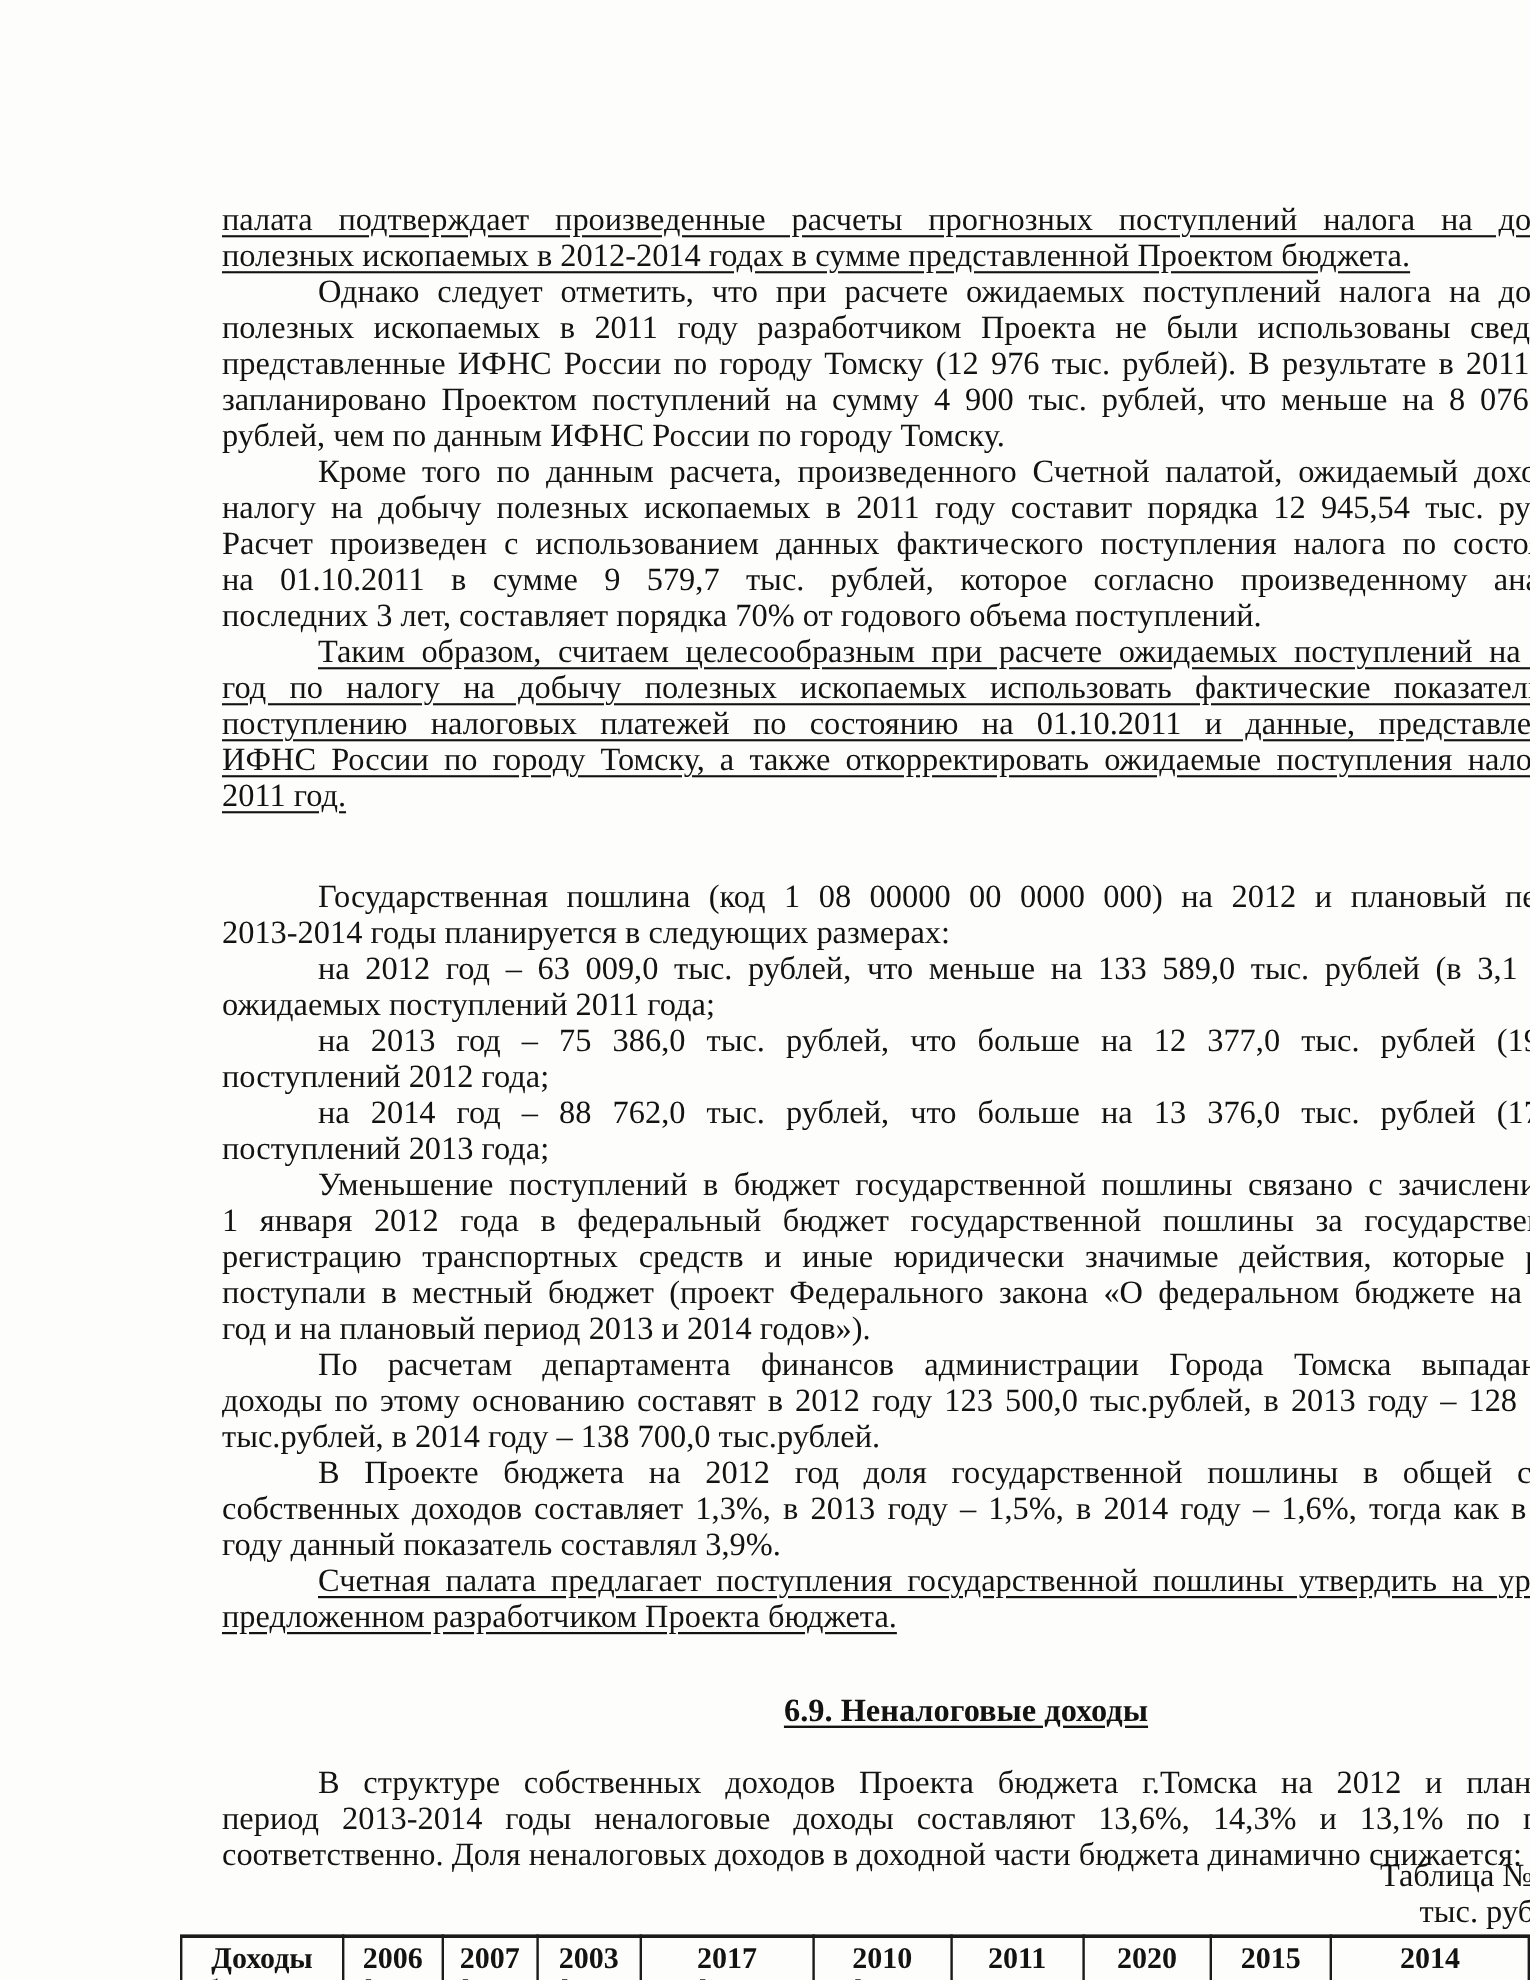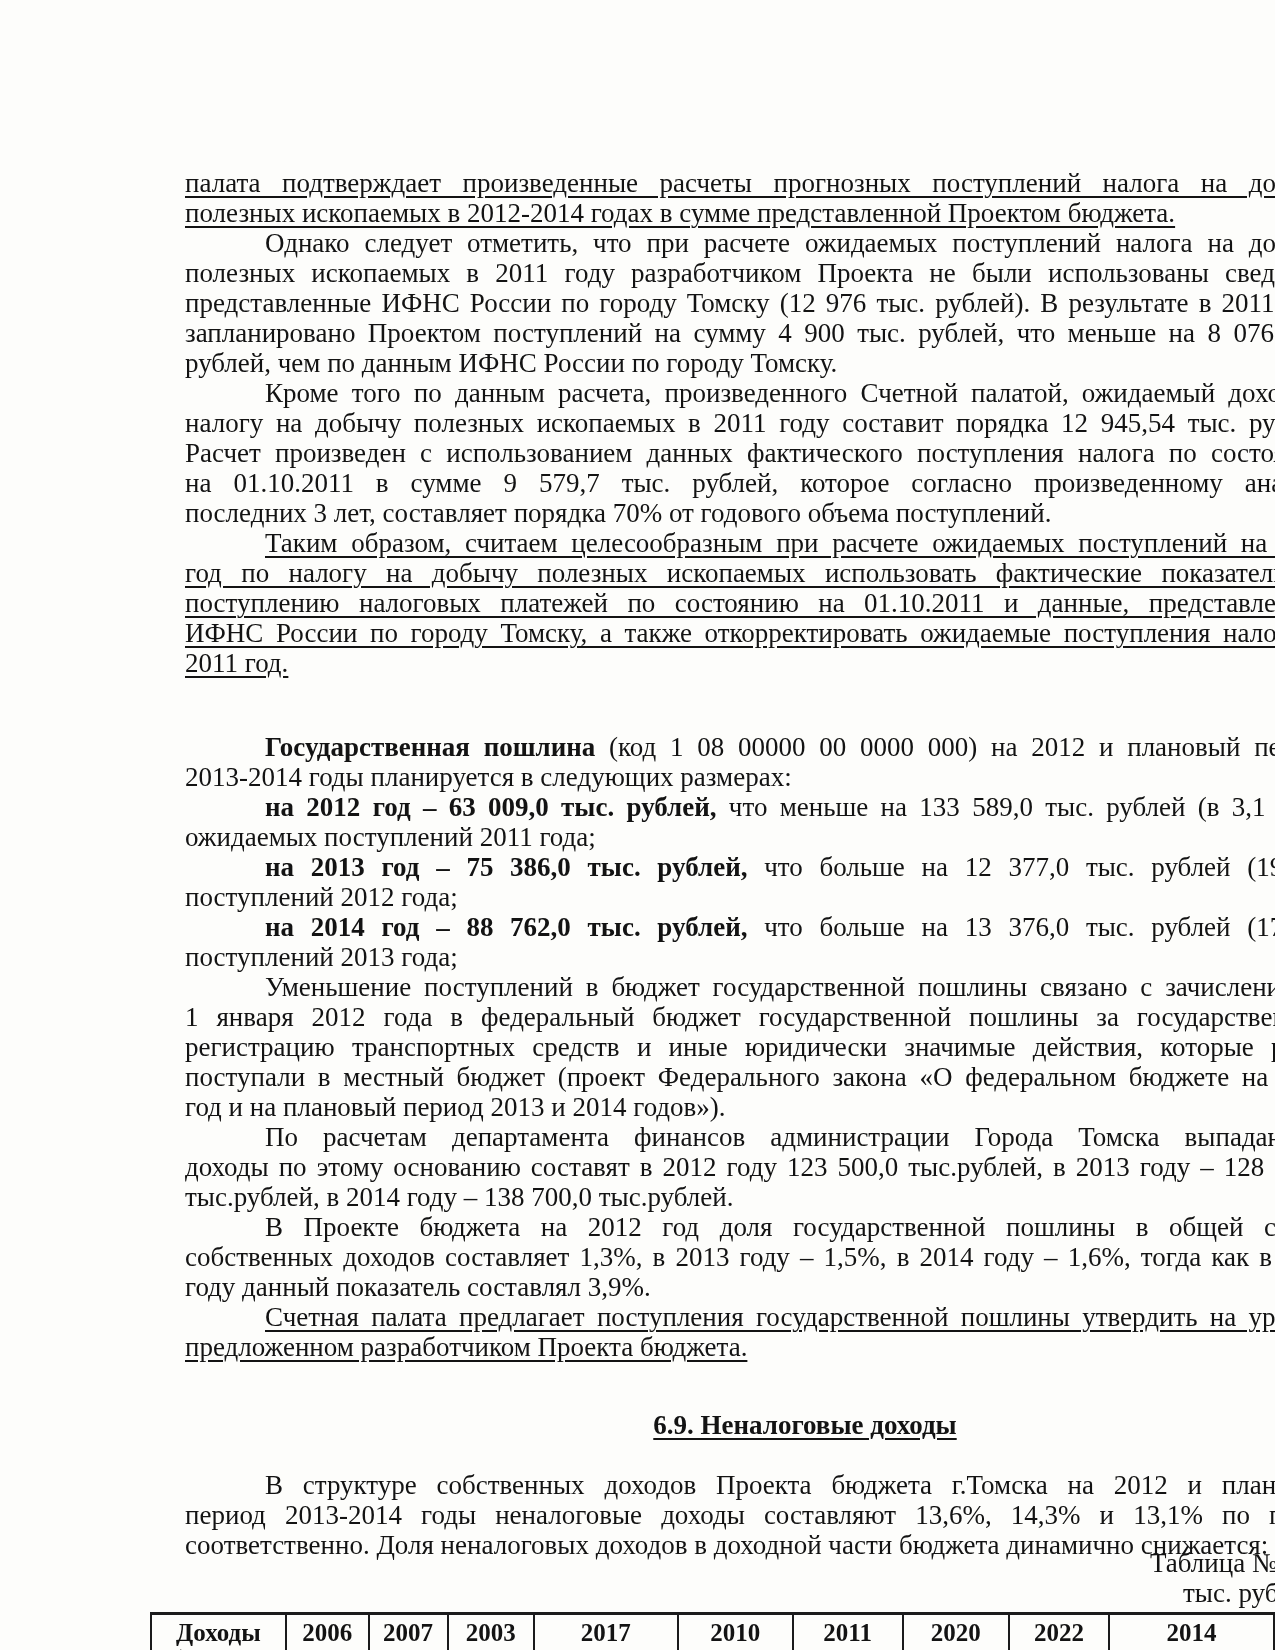--- a/index.html
+++ b/index.html
@@ -10,21 +10,21 @@
   }
   #doc{position:absolute;left:185px;top:168px;width:1150px;}
   .line{
     font-size:27px;line-height:30px;height:30px;overflow:hidden;
     text-align:left;
   }
   .line.j{text-align:justify;text-align-last:justify;}
   .line.u{text-decoration:underline;text-decoration-thickness:2px;text-underline-offset:4px;}
   .line.ind{text-indent:80px;}
   .line.center{text-align:center;text-align-last:center;padding-left:90px;}
-  .line .b{font-weight:bold;}
+  .line .b{font-weight:normal;}
   .block{margin:0;}
   .block.body-b{margin-top:54px;}
   .block.heading{margin-top:48px;}
   .block.heading .line{font-weight:bold;}
   .block.body-c{margin-top:30px;}
   .caption{
     position:absolute;font-size:27px;line-height:28px;white-space:nowrap;
   }
   #cap-table{left:1150px;top:1549px;}
   #cap-units{left:1183px;top:1579px;}
@@ -141,21 +141,21 @@
         </td>
         <td>
           <div class="l1">2011</div>
           <div class="l2">оценка</div>
         </td>
         <td>
           <div class="l1">2020</div>
           <div class="l2">план</div>
         </td>
         <td>
-          <div class="l1">2022</div>
+          <div class="l1">2015</div>
           <div class="l2">план</div>
         </td>
         <td>
           <div class="l1">2014</div>
           <div class="l2">план</div>
         </td>
       </tr>
   </tbody>
 </table>
 

